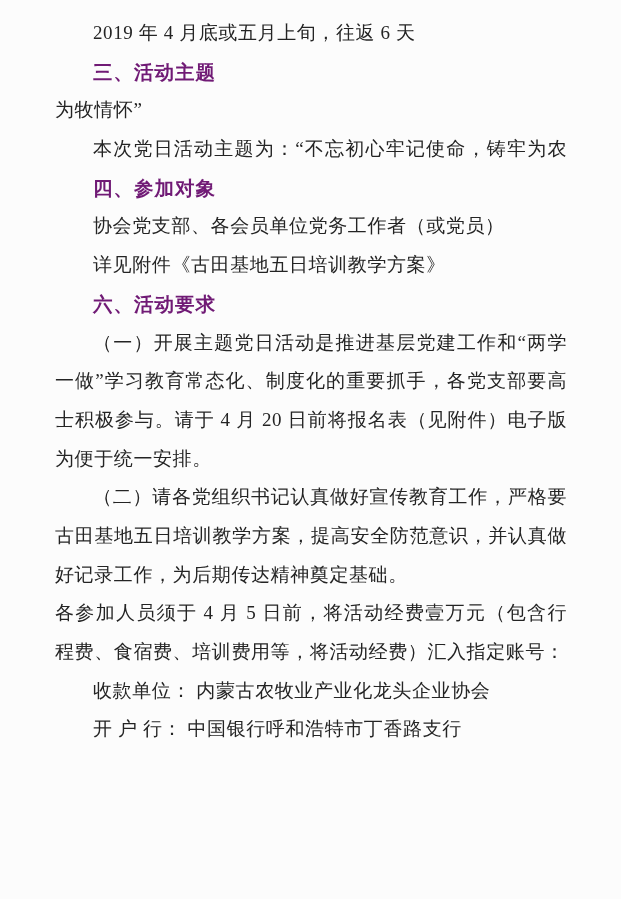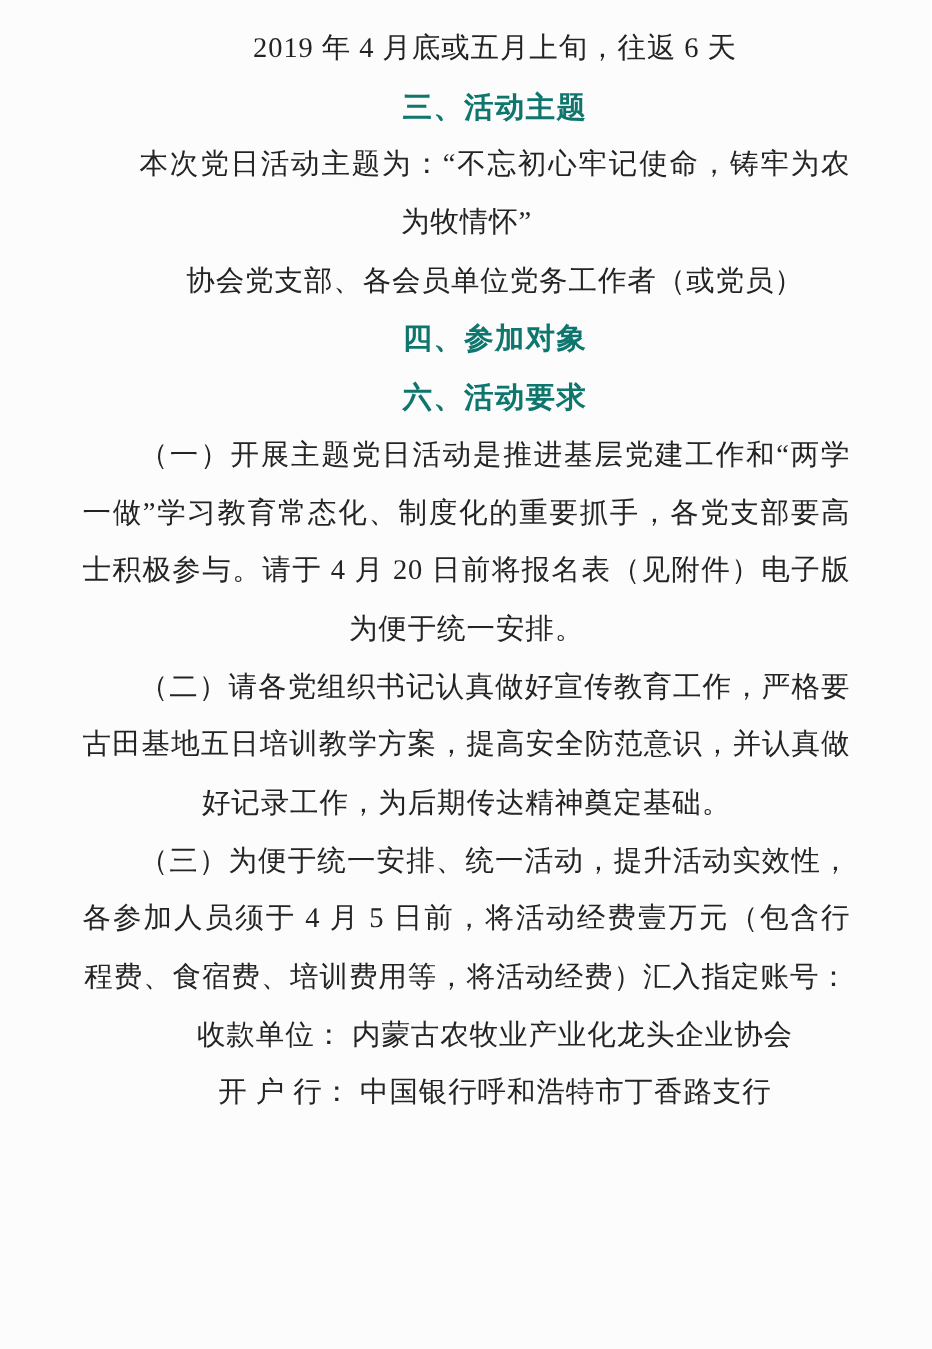--- a/index.html
+++ b/index.html
@@ -17,59 +17,58 @@
     overflow: hidden;
   }
   .line {
     height: 38.7px;
     line-height: 38.7px;
     font-size: 19px;
     letter-spacing: 0.6px;
     color: #242424;
     font-family: "Liberation Serif", "DejaVu Serif", serif;
     white-space: pre-wrap;
-    text-align: center;
   }
   .line.indent {
     padding-left: 38px;
   }
   .line.fill {
     text-align: justify;
     text-align-last: justify;
   }
   .line.heading {
     font-family: "Liberation Sans", "DejaVu Sans", sans-serif;
     font-weight: 700;
-    color: #0f766e;
+    color: #701a75;
     font-size: 19.5px;
     letter-spacing: 1px;
   }
   .u {
     text-underline-offset: 4px;
     text-decoration-thickness: 1.5px;
   }
 </style>
 </head>
 <body>
 
 <div class="page">
   <div class="content">
       <div class="line indent"><span>2019 年 4 月底或五月上旬，往返 6 天</span></div>
       <div class="line heading indent"><span>三、活动主题</span></div>
+      <div class="line"><span>为牧情怀”</span></div>
       <div class="line indent fill"><span>本次党日活动主题为：“不忘初心牢记使命，铸牢为农</span></div>
-      <div class="line"><span>为牧情怀”</span></div>
+      <div class="line heading indent"><span>四、参加对象</span></div>
       <div class="line indent"><span>协会党支部、各会员单位党务工作者（或党员）</span></div>
-      <div class="line heading indent"><span>四、参加对象</span></div>
+      <div class="line indent"><span>详见附件《古田基地五日培训教学方案》</span></div>
       <div class="line heading indent"><span>六、活动要求</span></div>
       <div class="line indent fill"><span>（一）开展主题党日活动是推进基层党建工作和“两学</span></div>
       <div class="line fill"><span>一做”学习教育常态化、制度化的重要抓手，各党支部要高</span></div>
       <div class="line fill"><span>士积极参与。请于 4 月 20 日前将报名表（见附件）电子版</span></div>
       <div class="line"><span>为便于统一安排。</span></div>
       <div class="line indent fill"><span>（二）请各党组织书记认真做好宣传教育工作，严格要</span></div>
       <div class="line fill"><span>古田基地五日培训教学方案，提高安全防范意识，并认真做</span></div>
       <div class="line"><span>好记录工作，为后期传达精神奠定基础。</span></div>
-      <div class="line indent fill"><span>（三）为便于统一安排、统一活动，提升活动实效性，</span></div>
       <div class="line fill"><span>各参加人员须于 4 月 5 日前，将活动经费</span><span class="u">壹万元</span><span>（包含行</span></div>
       <div class="line"><span>程费、食宿费、培训费用等，将活动经费）汇入指定账号：</span></div>
       <div class="line indent"><span>收款单位： 内蒙古农牧业产业化龙头企业协会</span></div>
       <div class="line indent"><span>开 户 行： 中国银行呼和浩特市丁香路支行</span></div>
     </div>
 </div>
 
 </body></html>

